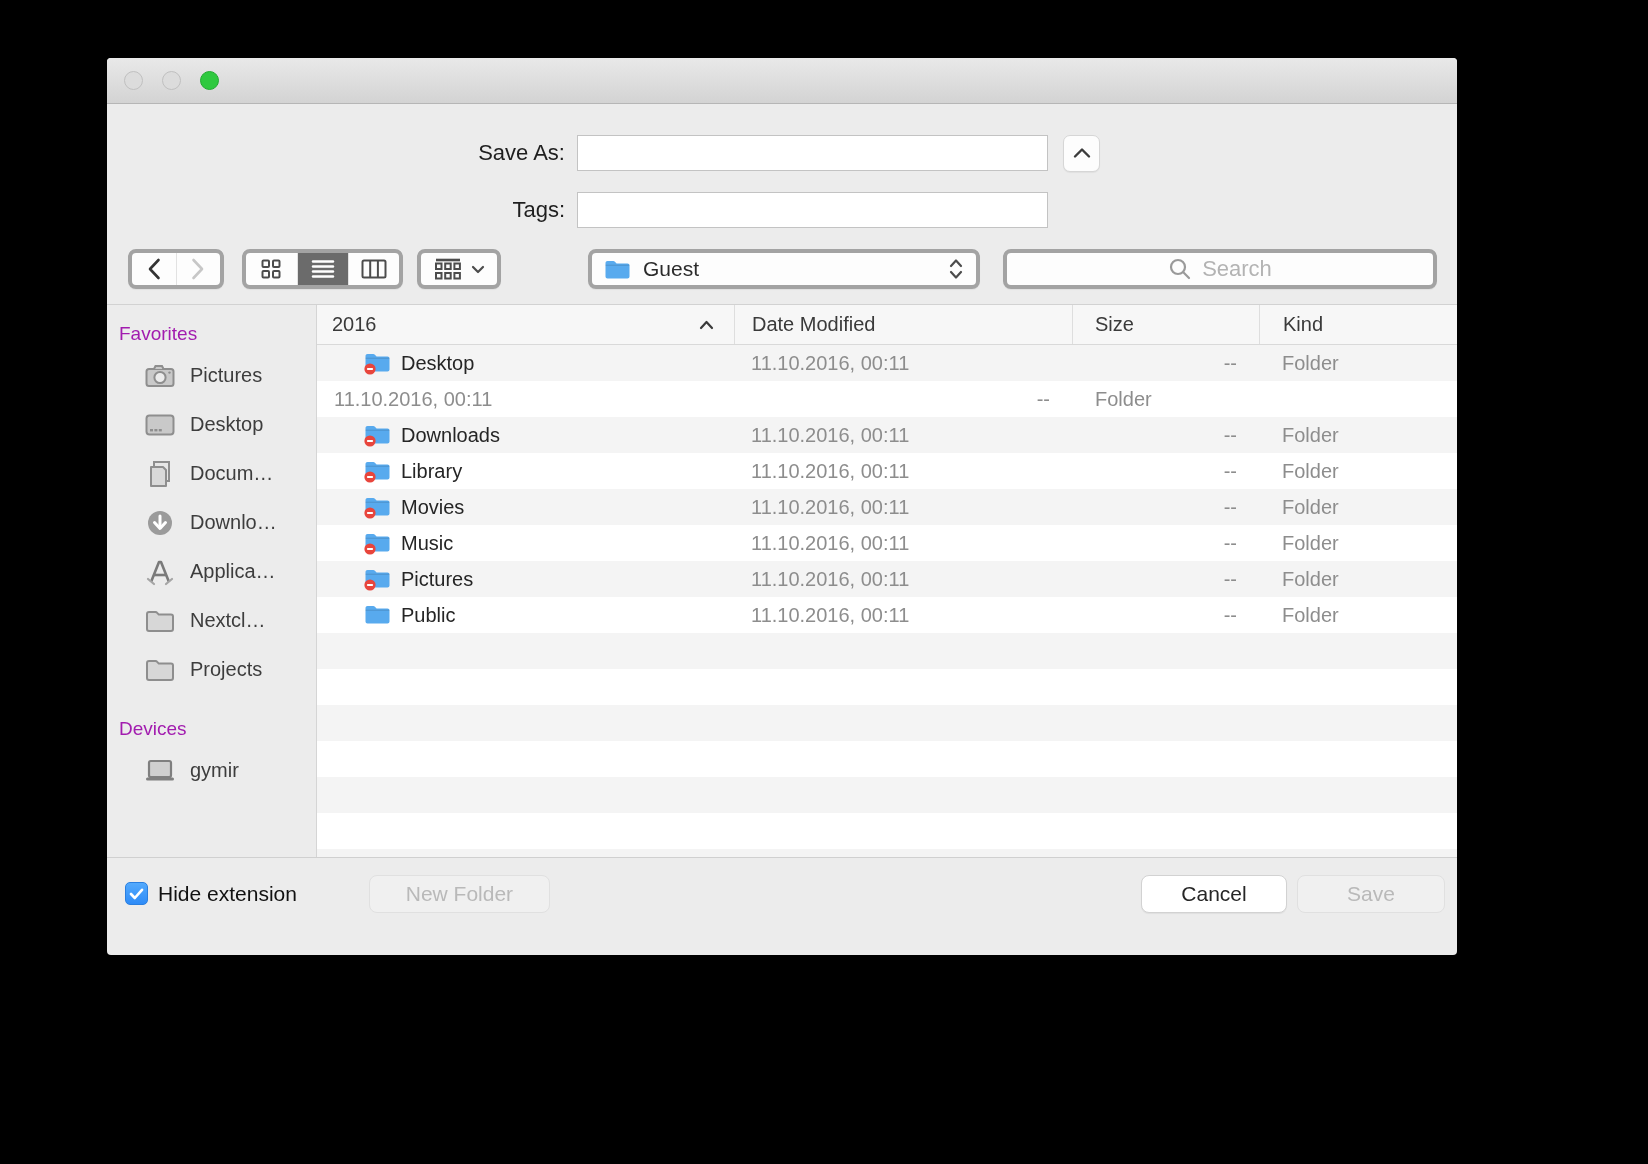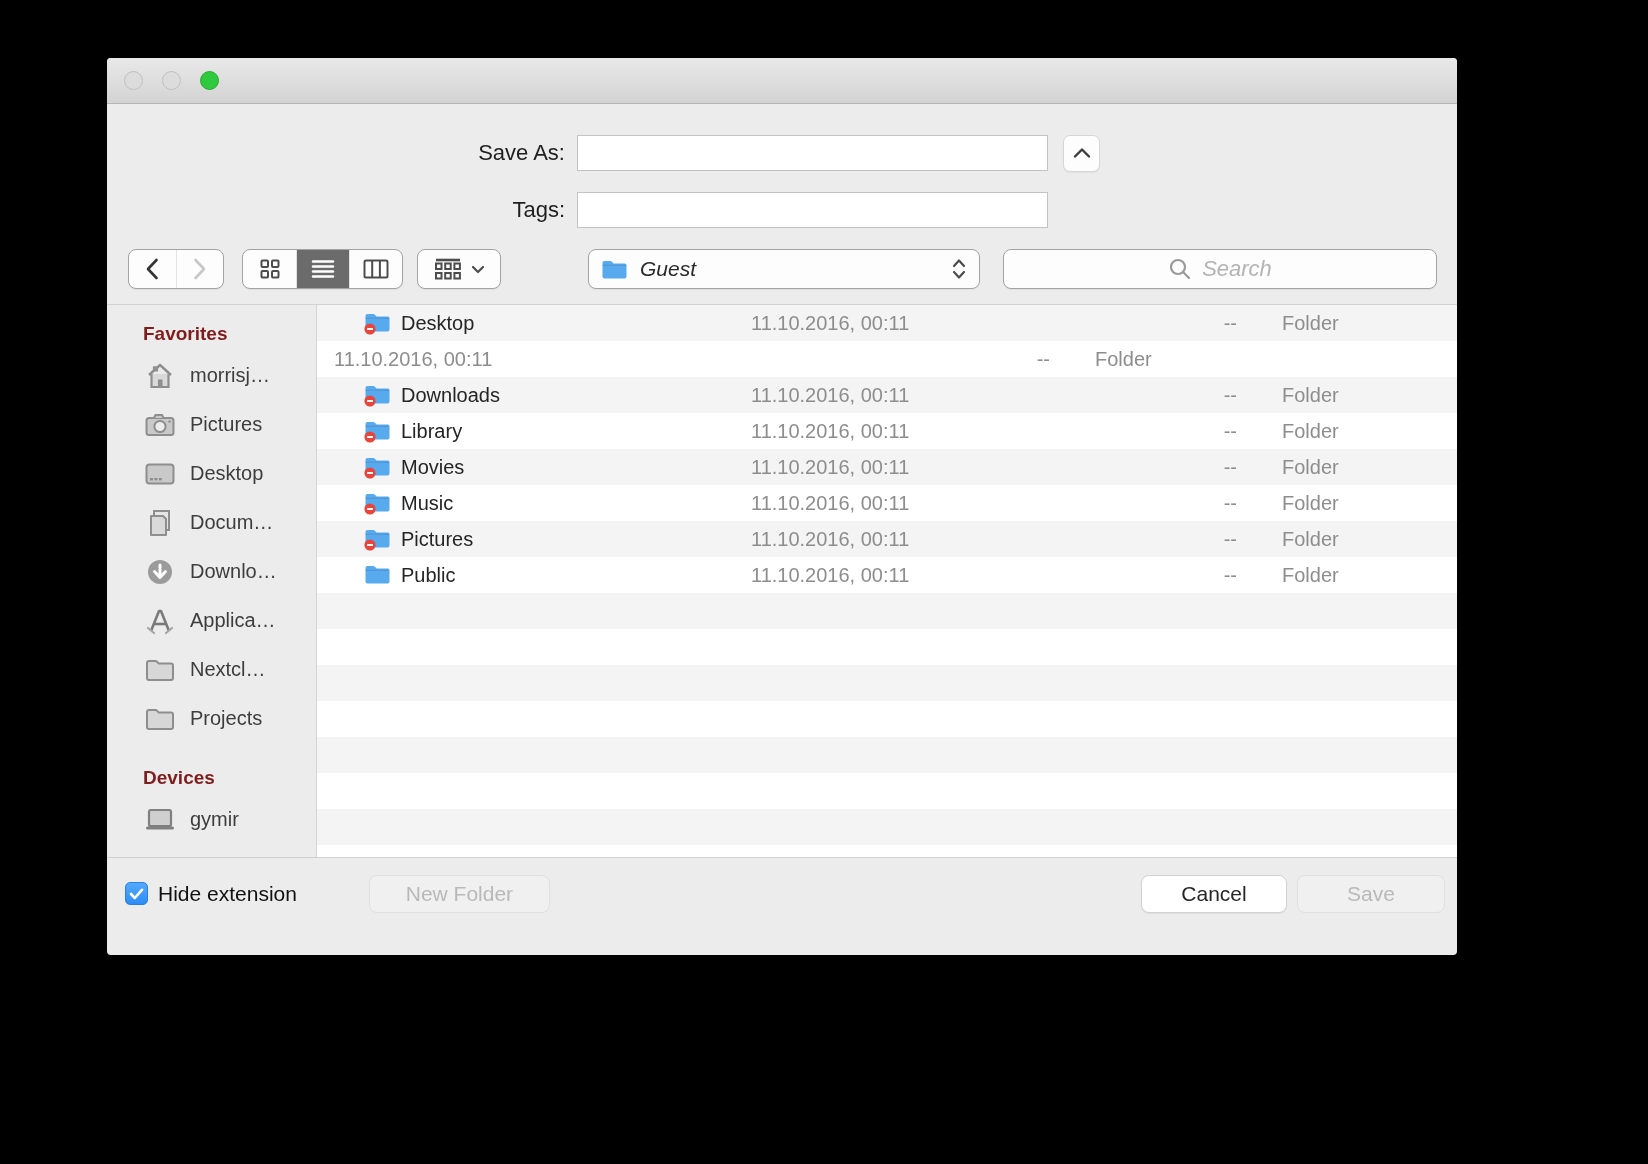--- a/index.html
+++ b/index.html
@@ -22,41 +22,41 @@
   .form-row { display:flex; align-items:center; height:36px; margin-bottom:21px; }
   .form-label { width:458px; text-align:right; font-size:22px; color:#1f1f1f; padding-right:0; }
   .text-field { margin-left:12px; width:471px; height:36px; background:#fff;
                 border:1px solid #c3c3c3; font-size:20px; padding:0 8px; color:#222; outline:none; }
   .expand-btn { margin-left:15px; width:37px; height:37px; background:#fdfdfd;
                 border:1px solid #d6d6d6; border-radius:7px; display:flex;
                 align-items:center; justify-content:center; box-shadow:0 1px 1px rgba(0,0,0,0.05); }
 
   
   .toolbar { position:relative; height:40px; margin-top:16px; }
-  .tb { position:absolute; top:0; height:40px; background:#fdfdfd; border:1px solid #a3a3a3;
-        border-radius:8px; box-shadow:0 1px 1px rgba(0,0,0,0.05); display:flex;font-style:italic; }
+  .tb { position:absolute; top:0; height:40px; background:#fdfdfd; border:4px solid #a3a3a3;
+        border-radius:8px; box-shadow:0 1px 1px rgba(0,0,0,0.05); display:flex; }
   .nav-group { left:21px; width:96px; }
   .nav-btn { width:48px; display:flex; align-items:center; justify-content:center; }
   .nav-btn + .nav-btn { border-left:1px solid #e2e2e2; }
   .seg-group { left:135px; width:161px; overflow:hidden; }
   .seg { width:53.6px; display:flex; align-items:center; justify-content:center; }
   .seg + .seg { border-left:1px solid #e2e2e2; }
   .seg.selected { background:#6b6b6b; }
   .group-btn { left:310px; width:84px; align-items:center; justify-content:center; gap:9px; }
   .popup { left:481px; width:392px; align-items:center; padding:0 12px;
            font-size:21px; color:#2b2b2b; }
   .popup .chev2 { margin-left:auto; }
   .popup .lbl { margin-left:12px; }
   .search { left:896px; width:434px; align-items:center; justify-content:center; gap:10px;
             font-size:22px; color:#b3b3b3; }
 
   
   .content { display:flex; height:553px; margin-top:15px; border-top:1px solid #d2d2d2; }
   .sidebar { width:210px; background:#ececec; border-right:1px solid #d5d5d5; padding-top:10px; }
-  .side-header { font-size:19px; color:#7f1d1d; font-weight:700; padding-left:36px; margin-top:8px; margin-bottom:6px; }
+  .side-header { font-size:19px; color:#a21caf; font-weight:400; padding-left:12px; margin-top:8px; margin-bottom:6px; }
   .side-header.devices { margin-top:24px; }
   .side-item { height:49px; display:flex; align-items:center; padding-left:36px; }
   .side-item .sicon { width:34px; display:flex; justify-content:center; }
   .side-item .slabel { margin-left:13px; font-size:20px; color:#3d3d3d; white-space:nowrap; }
 
   .listpane { flex:1; display:flex; flex-direction:column; background:#fff; }
   .list-header { height:40px; display:grid; grid-template-columns:417px 338px 187px 1fr;
                  background:#f7f7f7; border-bottom:1px solid #d9d9d9; font-size:20px; color:#3a3a3a; }
   .hcell { display:flex; align-items:center; }
   .hcell.name { padding-left:15px; }
@@ -214,31 +214,20 @@
       </span>
       <span>Search</span>
     </div>
   </div>
 
   <div class="content">
     <div class="sidebar">
         <div class="side-header">Favorites</div>
         <div class="side-item">
           <span class="sicon">
-            <svg width="30" height="28" viewBox="0 0 30 28">
-              <path d="M4 13 L15 3 L26 13" fill="none" stroke="#8e8e8e" stroke-width="2.4" stroke-linejoin="round"></path>
-              <path d="M6.5 11.8 V25 H23.5 V11.8" fill="#d9d9d9" stroke="#8e8e8e" stroke-width="2.2"></path>
-              <rect x="13" y="17.5" width="4.5" height="7.5" fill="#8e8e8e"></rect>
-              <rect x="8.8" y="5.2" width="3.4" height="3.4" fill="none" stroke="#8e8e8e" stroke-width="1.8"></rect>
-            </svg>
-          </span>
-          <span class="slabel">morrisj…</span>
-        </div>
-        <div class="side-item">
-          <span class="sicon">
             <svg width="30" height="24" viewBox="0 0 30 24">
               <rect x="1.5" y="5" width="27" height="17" rx="2.5" fill="#c9c9c9" stroke="#8e8e8e" stroke-width="2"></rect>
               <path d="M9 5 L10.5 2 H17 L18.5 5" fill="#c9c9c9" stroke="#8e8e8e" stroke-width="2"></path>
               <circle cx="15" cy="13.5" r="5.6" fill="#ececec" stroke="#8e8e8e" stroke-width="2"></circle>
               <circle cx="24.5" cy="8.6" r="1.2" fill="#8e8e8e"></circle>
             </svg>
           </span>
           <span class="slabel">Pictures</span>
         </div>
         <div class="side-item">
@@ -303,20 +292,39 @@
             <svg width="32" height="24" viewBox="0 0 32 24">
               <rect x="5" y="2" width="22" height="16" rx="1.8" fill="#cfcfcf" stroke="#7f7f7f" stroke-width="2.2"></rect>
               <rect x="2" y="18.5" width="28" height="3" rx="1.5" fill="#7f7f7f"></rect>
             </svg>
           </span>
           <span class="slabel">gymir</span>
         </div>
       </div>
 
     <div class="listpane">
+      <div class="list-header">
+        <div class="hcell name">
+          <span>2016</span>
+          <span class="sortchev">
+            <svg width="15" height="10" viewBox="0 0 15 10">
+                <polyline points="2,8 7.5,2 13,8" fill="none" stroke="#3a3a3a" stroke-width="2.2" stroke-linecap="round" stroke-linejoin="round"></polyline>
+              </svg>
+          </span>
+        </div>
+        <div class="hcell date">
+          <span>Date Modified</span>
+        </div>
+        <div class="hcell size">
+          <span>Size</span>
+        </div>
+        <div class="hcell kind">
+          <span>Kind</span>
+        </div>
+      </div>
       <div class="list-body">
           <div class="row">
             <div class="cell name">
               <span>
                 <svg width="27" height="23" viewBox="0 0 27 23">
                   <path d="M1.5 4 C1.5 2.9 2.4 2 3.5 2 L9.3 2 C9.9 2 10.5 2.25 10.9 2.7 L12.6 4.4 L23.5 4.4 C24.6 4.4 25.5 5.3 25.5 6.4 L25.5 17.5 C25.5 18.6 24.6 19.5 23.5 19.5 L3.5 19.5 C2.4 19.5 1.5 18.6 1.5 17.5 Z" fill="#58aaee"></path>
                   <rect x="1.5" y="5.6" width="24" height="1.4" fill="rgba(0,0,0,0.10)"></rect>
                   <circle cx="6" cy="17" r="5.6" fill="#e8453c"></circle>
                   <rect x="2.9" y="16.1" width="6.2" height="1.9" rx="0.95" fill="#fff"></rect>
                 </svg>

